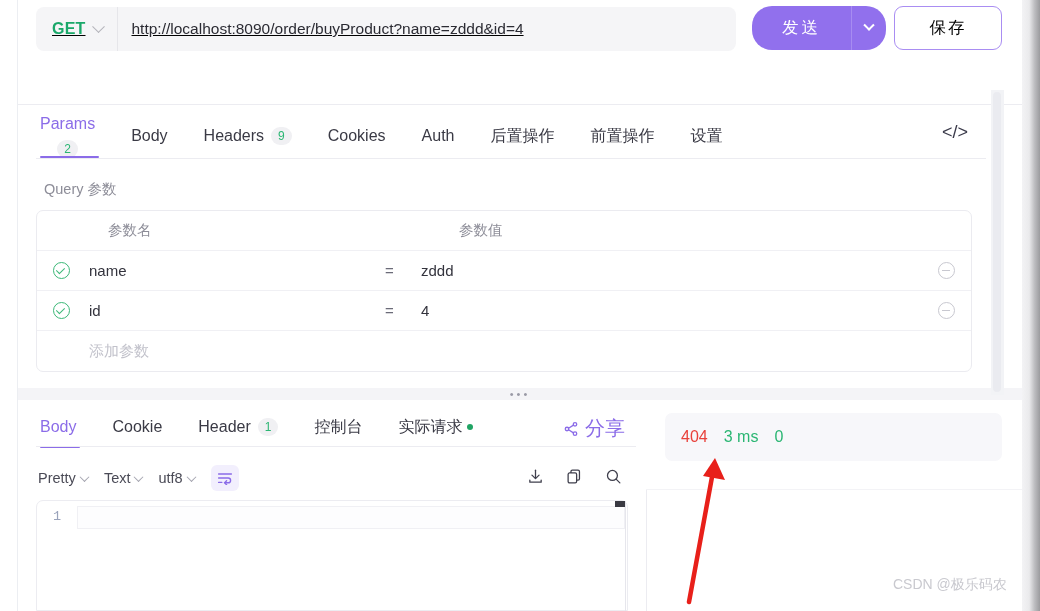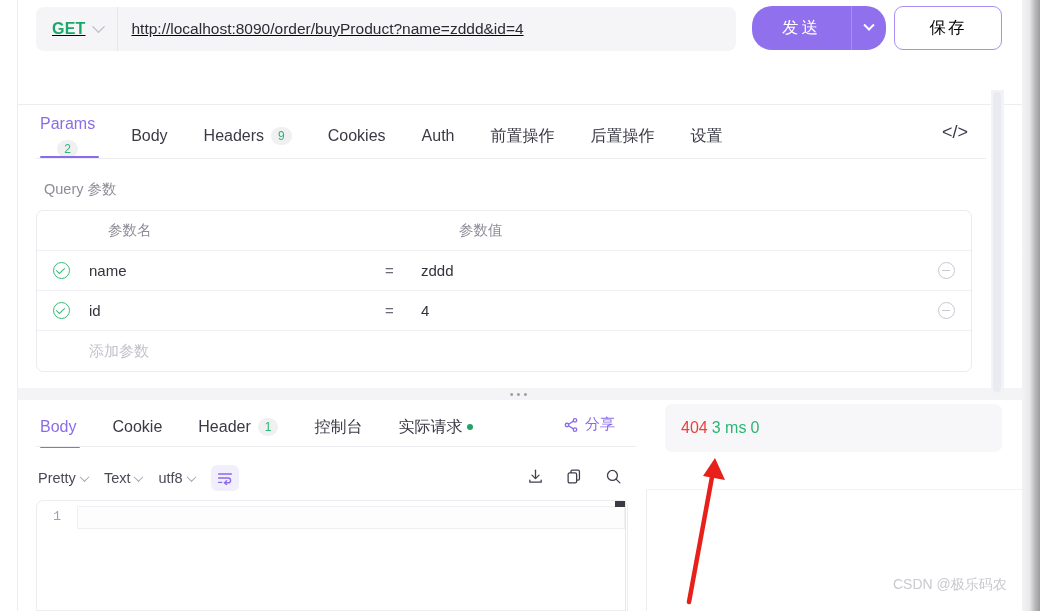--- a/index.html
+++ b/index.html
@@ -237,21 +237,21 @@
     position: absolute; left: 4px; right: 14px; bottom: -2px;
     height: 2.5px; background: #8b6ce8; border-radius: 2px;
   }
   .greendot {
     width: 6px; height: 6px; border-radius: 50%; background: #20a464;
     display: inline-block; margin-left: -2px;
   }
   .share-btn {
     position: absolute; top: 415px; left: 563px;
     display: flex; align-items: center; gap: 6px;
-    color: #8b6ce8; font-size: 15px; cursor: pointer;
+    color: #8b6ce8; font-size: 20px; cursor: pointer;
   }
   .hr-resp {
     position: absolute; top: 446px; left: 36px; width: 600px; height: 1px;
     background: #ececf1;
   }
 
   
   .body-toolbar {
     position: absolute; top: 465px; left: 38px;
     display: flex; align-items: center; gap: 16px;
@@ -305,24 +305,24 @@
     position: absolute; top: 0; right: 1px; bottom: -1px;
     width: 1px; background: #e6e6ec;
   }
   .editor-divider {
     position: absolute; top: 490px; left: 646px; width: 1px; height: 121px;
     background: #ececf1;
   }
 
   
   .status-panel {
-    position: absolute; top: 404px; left: 665px;
+    position: absolute; top: 413px; left: 665px;
     width: 337px; height: 48px;
     background: #f7f7fa; border-radius: 7px;
-    display: flex; align-items: center; gap: 4px;
+    display: flex; align-items: center; gap: 16px;
     padding-left: 16px;
     text-align: center;
   }
   .st-code { font-size: 16px; color: #e8413b; }
   .st-time { font-size: 16px; color: #2bb673; }
   .st-size { font-size: 16px; color: #2bb673; }
 
   
   .arrow-svg {
     position: absolute; top: 450px; left: 660px;
@@ -397,24 +397,24 @@
         <span>Headers</span>
         <span class="badge">9</span>
       </div>
       <div class="rtab">
         <span>Cookies</span>
       </div>
       <div class="rtab">
         <span>Auth</span>
       </div>
       <div class="rtab">
+        <span>后置操作</span>
+      </div>
+      <div class="rtab">
         <span>前置操作</span>
-      </div>
-      <div class="rtab">
-        <span>后置操作</span>
       </div>
       <div class="rtab">
         <span>设置</span>
       </div>
     </div>
     <div class="code-icon">&lt;/&gt;</div>
     <div class="hr-tabs"></div>
 
     <div class="query-title">Query 参数</div>
 

